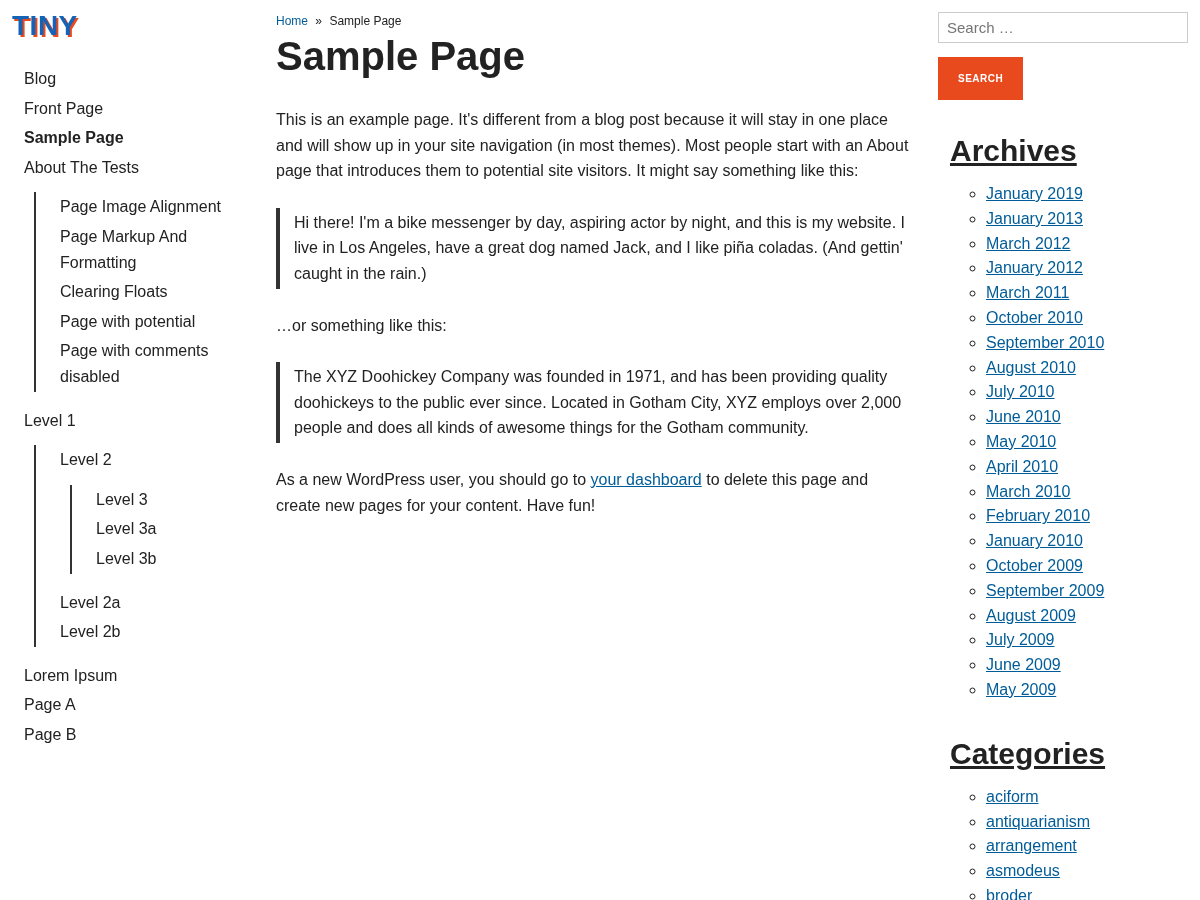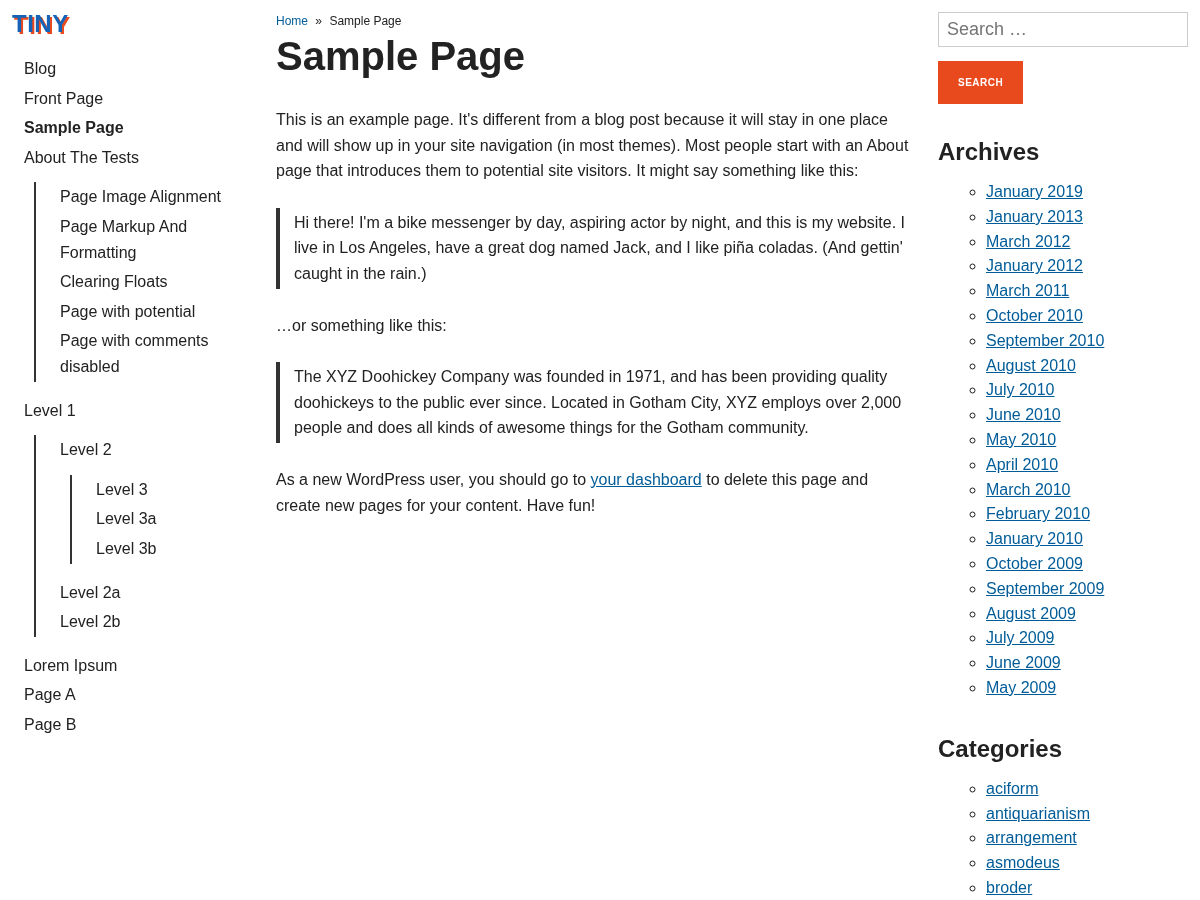--- a/index.html
+++ b/index.html
@@ -24,23 +24,23 @@
     gap: 24px;
   }
   
   .sidebar {
     width: 240px;
     flex: 0 0 240px;
   }
   .logo {
     font-family: Arial, sans-serif;
     font-weight: 900;
-    font-size: 24px;
+    font-size: 28px;
     letter-spacing: 0.5px;
-    margin-bottom: 18px;
+    margin-bottom: 24px;
     line-height: 1;
   }
   .logo span {
     color: #1463b7;
     text-shadow: 2px 2px 0 #e8491d;
   }
   .nav ul {
     list-style: none;
     margin: 12px;
     padding: 0;
@@ -104,38 +104,39 @@
     margin-left: 28px;
   }
   
   .rightcol {
     width: 250px;
     flex: 0 0 250px;
   }
   .search-input {
     width: 100%;
     padding: 6px 8px;
-    font-size: 18px;
+    font-size: 15px;
     border: 1px solid var(--border);
     margin-bottom: 14px;
   }
   .search-button {
     background: var(--orange);
     color: #ffffff;
     font-weight: bold;
     font-size: 10px;
     letter-spacing: 0.5px;
     border: none;
     padding: 16px 20px;
     cursor: pointer;
   }
   .widget h2 {
-    font-size: 24px;
+    font-size: 30px;
     font-weight: 800;
-    margin: 34px 0 14px 0;
+    margin: 34px 0 14px 12px;
+    text-decoration: underline;
   }
   .widget ul {
     margin: 0;
     padding-left: 36px;
   }
   .widget li {
     line-height: 1.55;
     list-style: circle;
     margin-left: 12px;
   }

